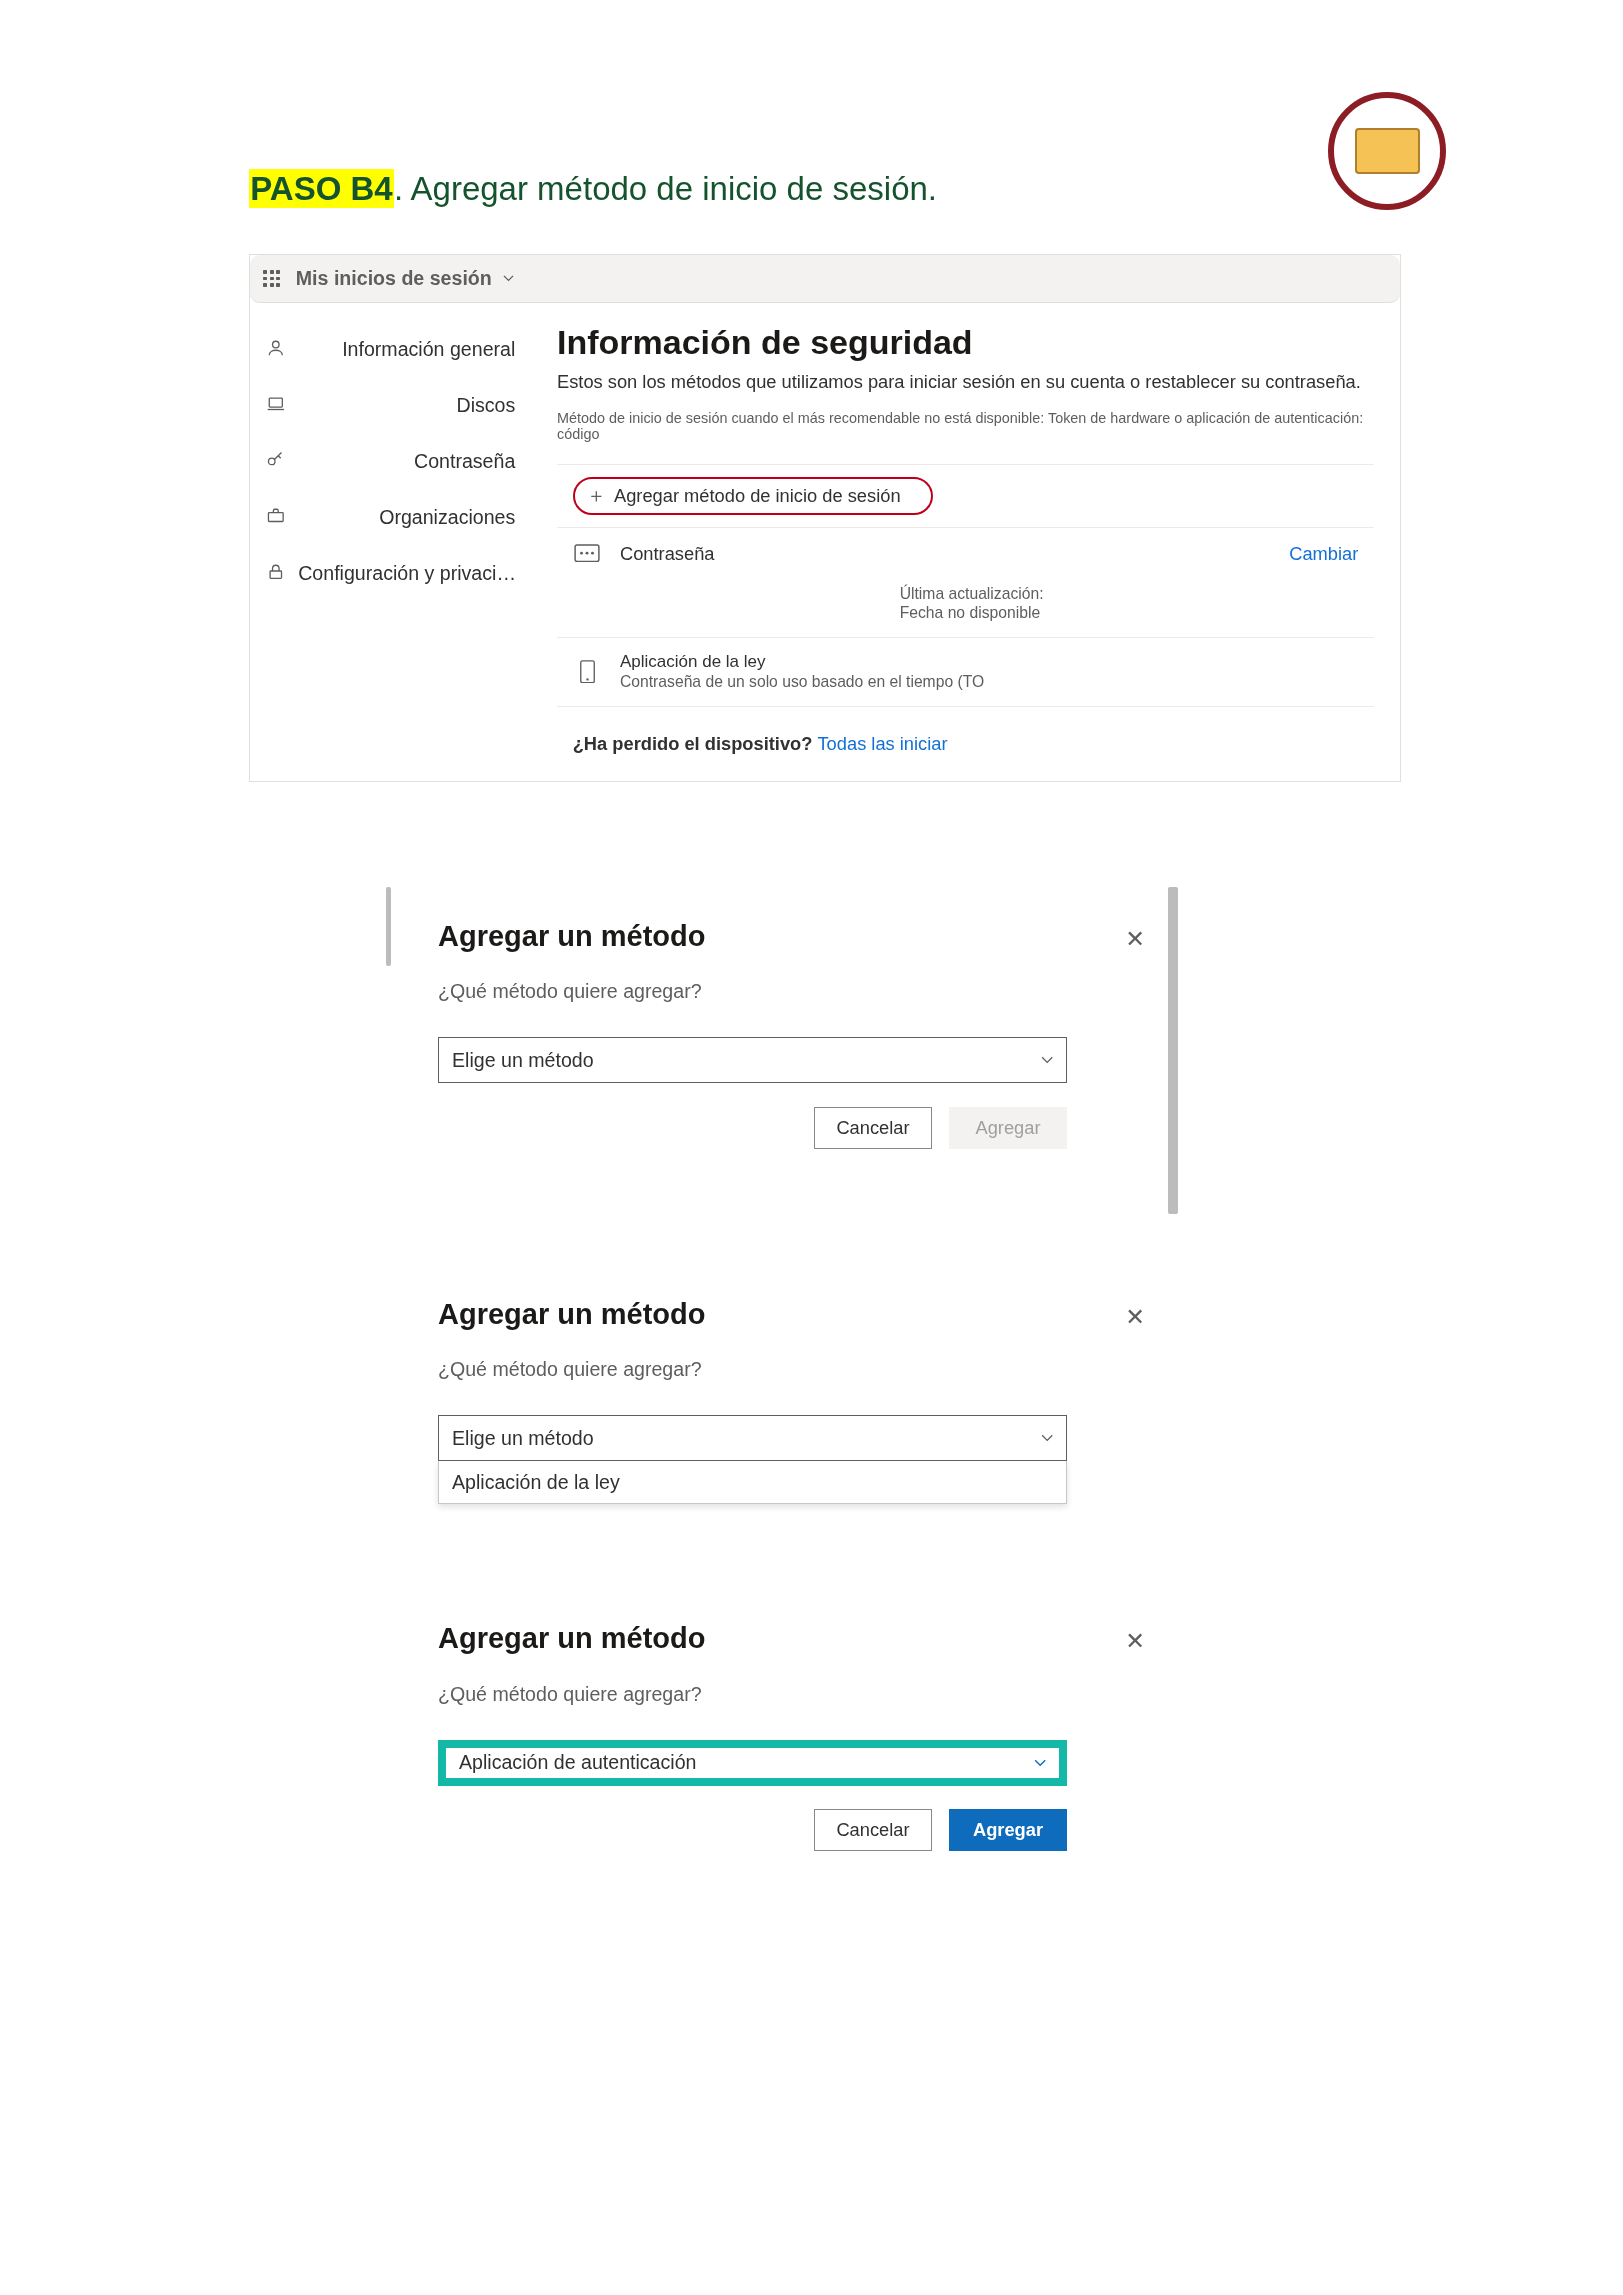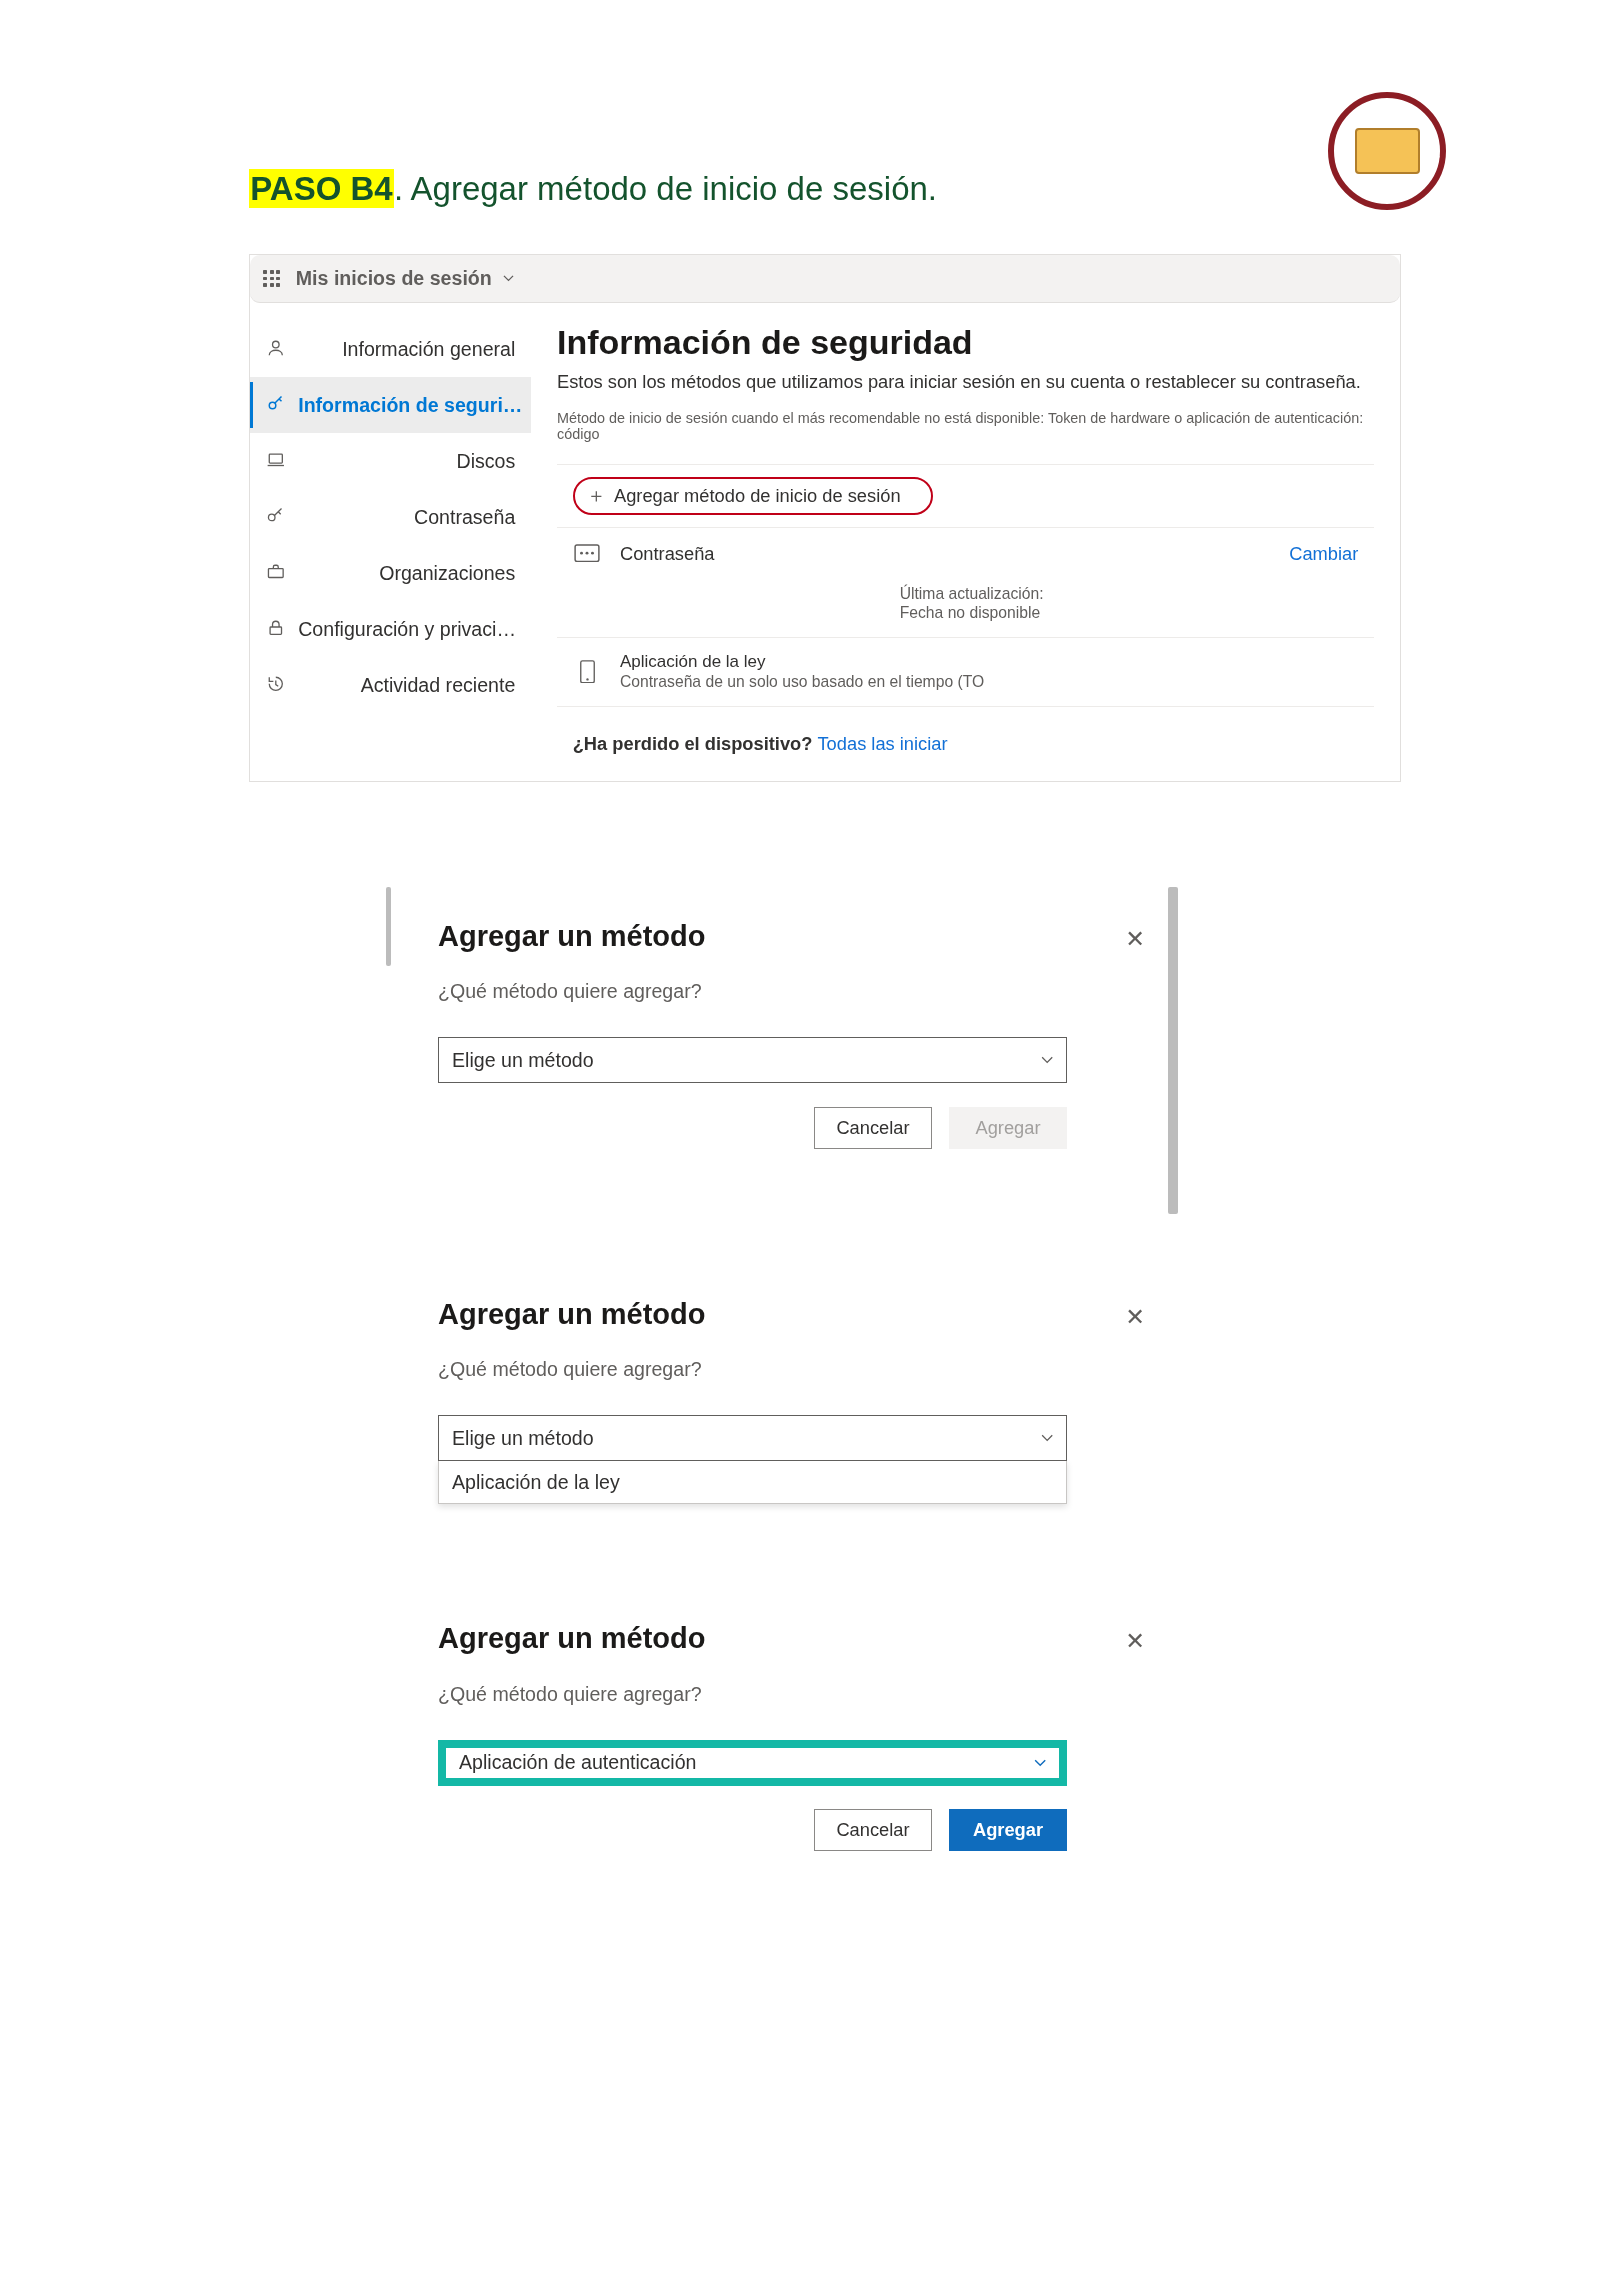--- a/index.html
+++ b/index.html
@@ -177,29 +177,20 @@
       <div class="sidebar">
         <div class="side-item">
           <span class="ic">
               <svg viewBox="0 0 24 24" width="19.6" height="19.6">
                 <circle cx="12" cy="8" r="4" fill="none" stroke="currentColor" stroke-width="1.6"></circle>
                 <path d="M4 21c0-4 4-6 8-6s8 2 8 6" fill="none" stroke="currentColor" stroke-width="1.6"></path>
               </svg>
             </span>
           <span>Información general</span>
         </div>
-        <div class="side-item active">
-          <span class="ic">
-              <svg viewBox="0 0 24 24" width="19.6" height="19.6">
-                <circle cx="8" cy="14" r="4" fill="none" stroke="currentColor" stroke-width="1.8"></circle>
-                <path d="M11 11l8-8m-3 3l3 3" fill="none" stroke="currentColor" stroke-width="1.8"></path>
-              </svg>
-            </span>
-          <span>Información de seguri…</span>
-        </div>
         <div class="side-item">
           <span class="ic">
               <svg viewBox="0 0 24 24" width="19.6" height="19.6">
                 <rect x="4" y="5" width="16" height="11" rx="1" fill="none" stroke="currentColor" stroke-width="1.6"></rect>
                 <path d="M2 19h20" stroke="currentColor" stroke-width="1.6"></path>
               </svg>
             </span>
           <span>Discos</span>
         </div>
         <div class="side-item">
@@ -221,29 +212,20 @@
           <span>Organizaciones</span>
         </div>
         <div class="side-item">
           <span class="ic">
               <svg viewBox="0 0 24 24" width="19.6" height="19.6">
                 <rect x="5" y="11" width="14" height="9" rx="1" fill="none" stroke="currentColor" stroke-width="1.6"></rect>
                 <path d="M8 11V8a4 4 0 018 0v3" fill="none" stroke="currentColor" stroke-width="1.6"></path>
               </svg>
             </span>
           <span>Configuración y privaci…</span>
-        </div>
-        <div class="side-item">
-          <span class="ic">
-              <svg viewBox="0 0 24 24" width="19.6" height="19.6">
-                <path d="M4 12a8 8 0 108-8" fill="none" stroke="currentColor" stroke-width="1.6"></path>
-                <path d="M4 4v5h5M12 8v5l3 2" fill="none" stroke="currentColor" stroke-width="1.6"></path>
-              </svg>
-            </span>
-          <span>Actividad reciente</span>
         </div>
       </div>
 
       <div class="content">
         <div class="h1">Información de seguridad</div>
         <div class="sub">Estos son los métodos que utilizamos para iniciar sesión en su cuenta o restablecer su contraseña.</div>
         <div class="sub3">Método de inicio de sesión cuando el más recomendable no está disponible: Token de hardware o aplicación de autenticación: código</div>
 
         <div class="add-row">
           <div class="red-ell">

